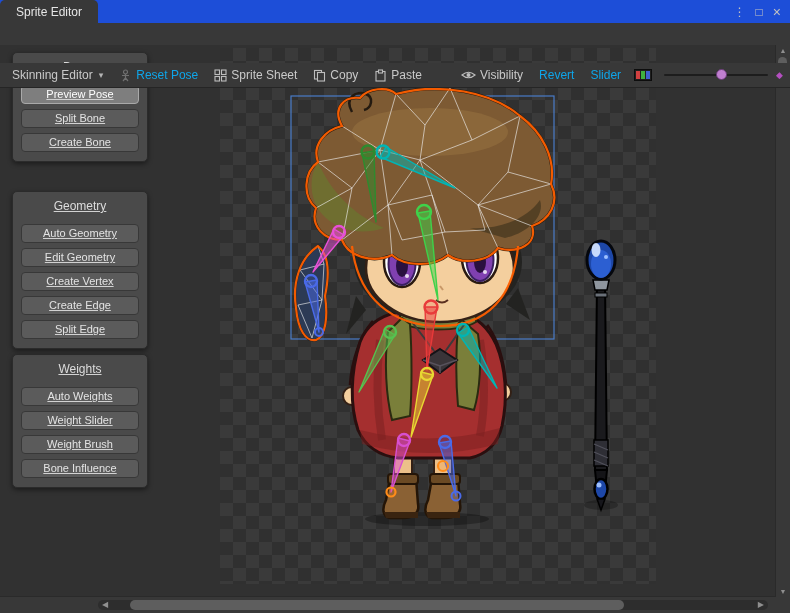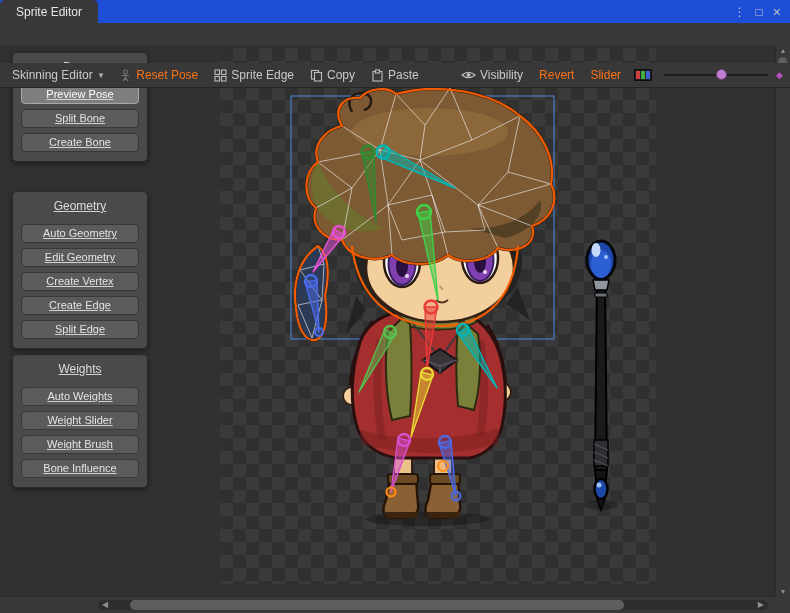--- a/index.html
+++ b/index.html
@@ -10,21 +10,21 @@
   }
   
   .tabbar{position:absolute;left:0;top:0;width:100%;height:23px;background:#1d4ed8;display:flex;align-items:stretch;z-index:6;}
   .tab{background:#383838;border-radius:5px 5px 0 0;padding:0 16px;display:flex;align-items:center;font-size:12px;color:#e6e6e6;}
   .win-controls{margin-left:auto;display:flex;align-items:center;gap:10px;padding-right:9px;color:#c2c2c2;font-size:12px;}
   .win-controls span{cursor:default;line-height:1;}
   
   .toolbar{position:absolute;left:0;top:23px;width:100%;height:22px;background:#383838;border-bottom:1px solid #252525;
            display:flex;align-items:center;padding:12px 5px;box-sizing:border-box;gap:2px;z-index:6;margin-top:40px;}
   .tbtn{display:inline-flex;align-items:center;gap:4px;padding:2px 7px;border-radius:2px;color:#c9c9c9;white-space:nowrap;}
-  .tbtn.disabled{color:#f97316;}
+  .tbtn.disabled{color:#0ea5e9;}
   .tbtn .caret{font-size:9px;color:#b5b5b5;margin-left:2px;}
   .tbtn svg{display:block;}
   .spacer{flex:1;}
   .icon-btn{display:inline-flex;align-items:center;padding:2px 4px;}
   .zoom{position:relative;width:104px;height:16px;margin:0 6px;}
   .zoom .track{position:absolute;left:0;right:0;top:7px;height:2px;background:#1d1d1d;border-radius:1px;}
   .zoom .thumb{position:absolute;top:2px;width:11px;height:11px;border-radius:50%;background:#c07fd0;border:1px solid #6a3c78;box-sizing:border-box;}
   .slider-end{color:#b44fc0;font-size:9px;margin-right:2px;}
   
   .canvas{position:absolute;left:0;top:45px;right:14px;bottom:16px;background:#313131;overflow:hidden;z-index:0;}
@@ -83,21 +83,21 @@
       </svg>
       <span>Reset Pose</span>
     </div>
     <div class="tbtn">
       <svg width="13" height="13" viewBox="0 0 13 13">
         <rect x="1" y="1" width="4.5" height="4.5" fill="none" stroke="#bdbdbd" stroke-width="1.1"></rect>
         <rect x="7.5" y="1" width="4.5" height="4.5" fill="none" stroke="#bdbdbd" stroke-width="1.1"></rect>
         <rect x="1" y="7.5" width="4.5" height="4.5" fill="none" stroke="#bdbdbd" stroke-width="1.1"></rect>
         <rect x="7.5" y="7.5" width="4.5" height="4.5" fill="none" stroke="#bdbdbd" stroke-width="1.1"></rect>
       </svg>
-      <span>Sprite Edge</span>
+      <span>Sprite Sheet</span>
     </div>
     <div class="tbtn">
       <svg width="13" height="13" viewBox="0 0 13 13">
         <rect x="1.5" y="1.5" width="7" height="8.5" fill="none" stroke="#bdbdbd" stroke-width="1.1"></rect>
         <rect x="4.5" y="3.5" width="7" height="8.5" fill="#383838" stroke="#bdbdbd" stroke-width="1.1"></rect>
       </svg>
       <span>Copy</span>
     </div>
     <div class="tbtn">
       <svg width="13" height="13" viewBox="0 0 13 13">

